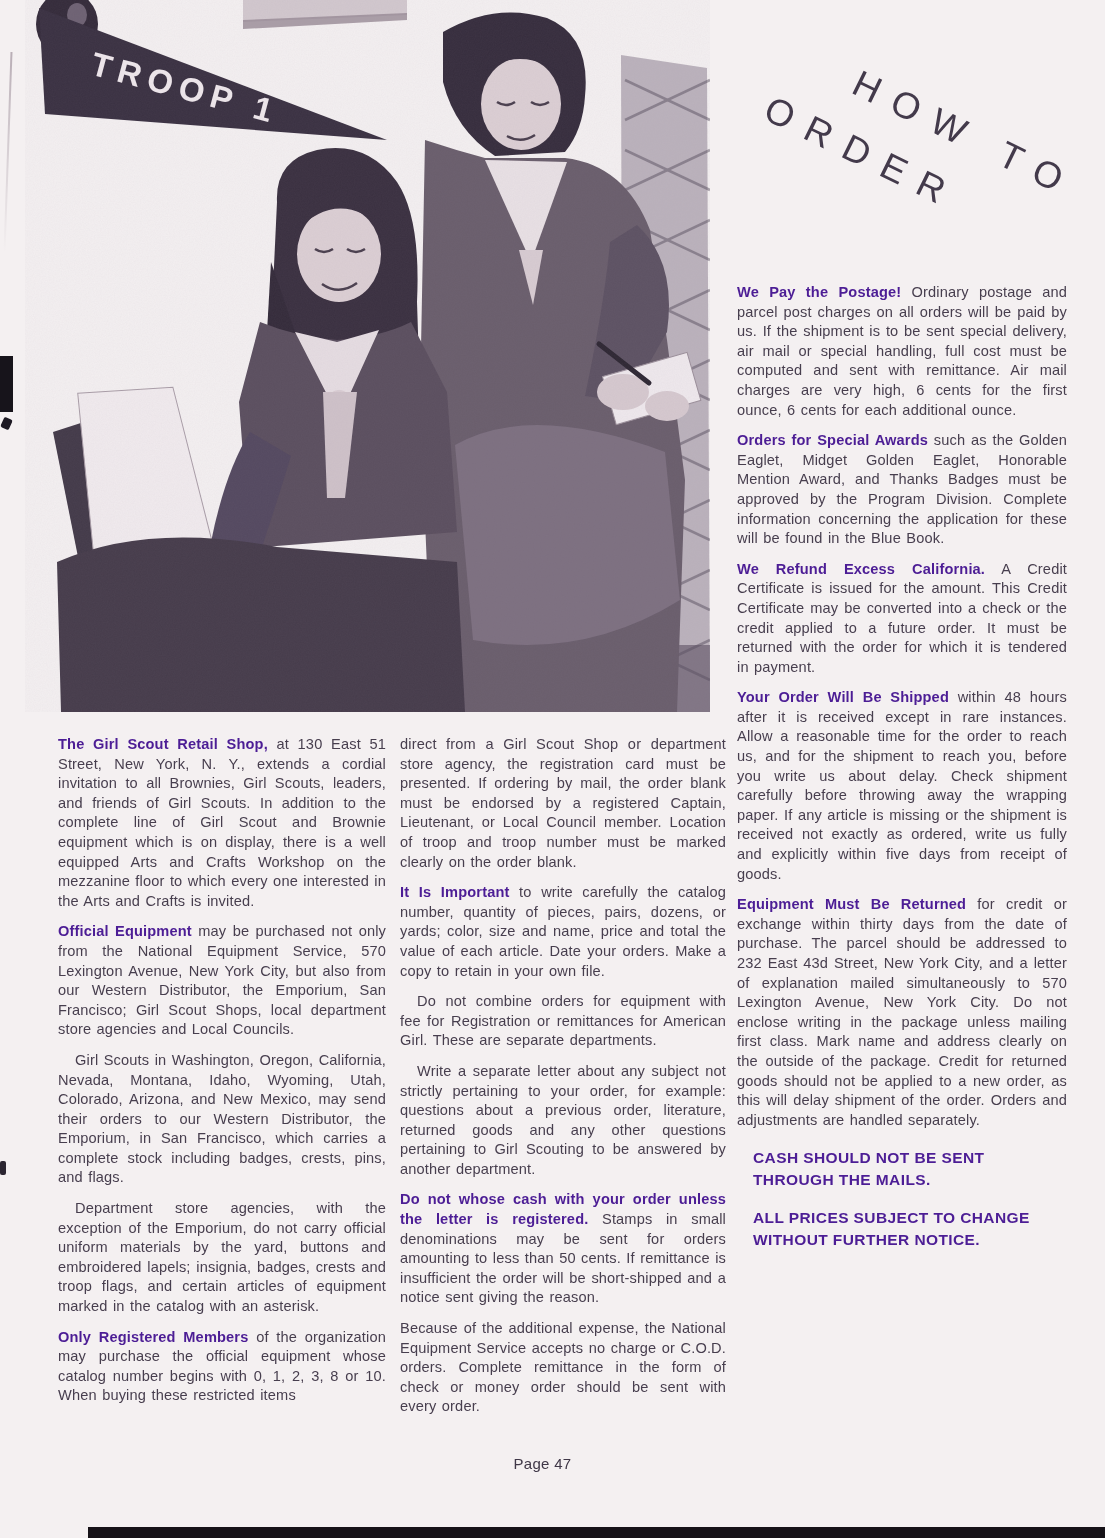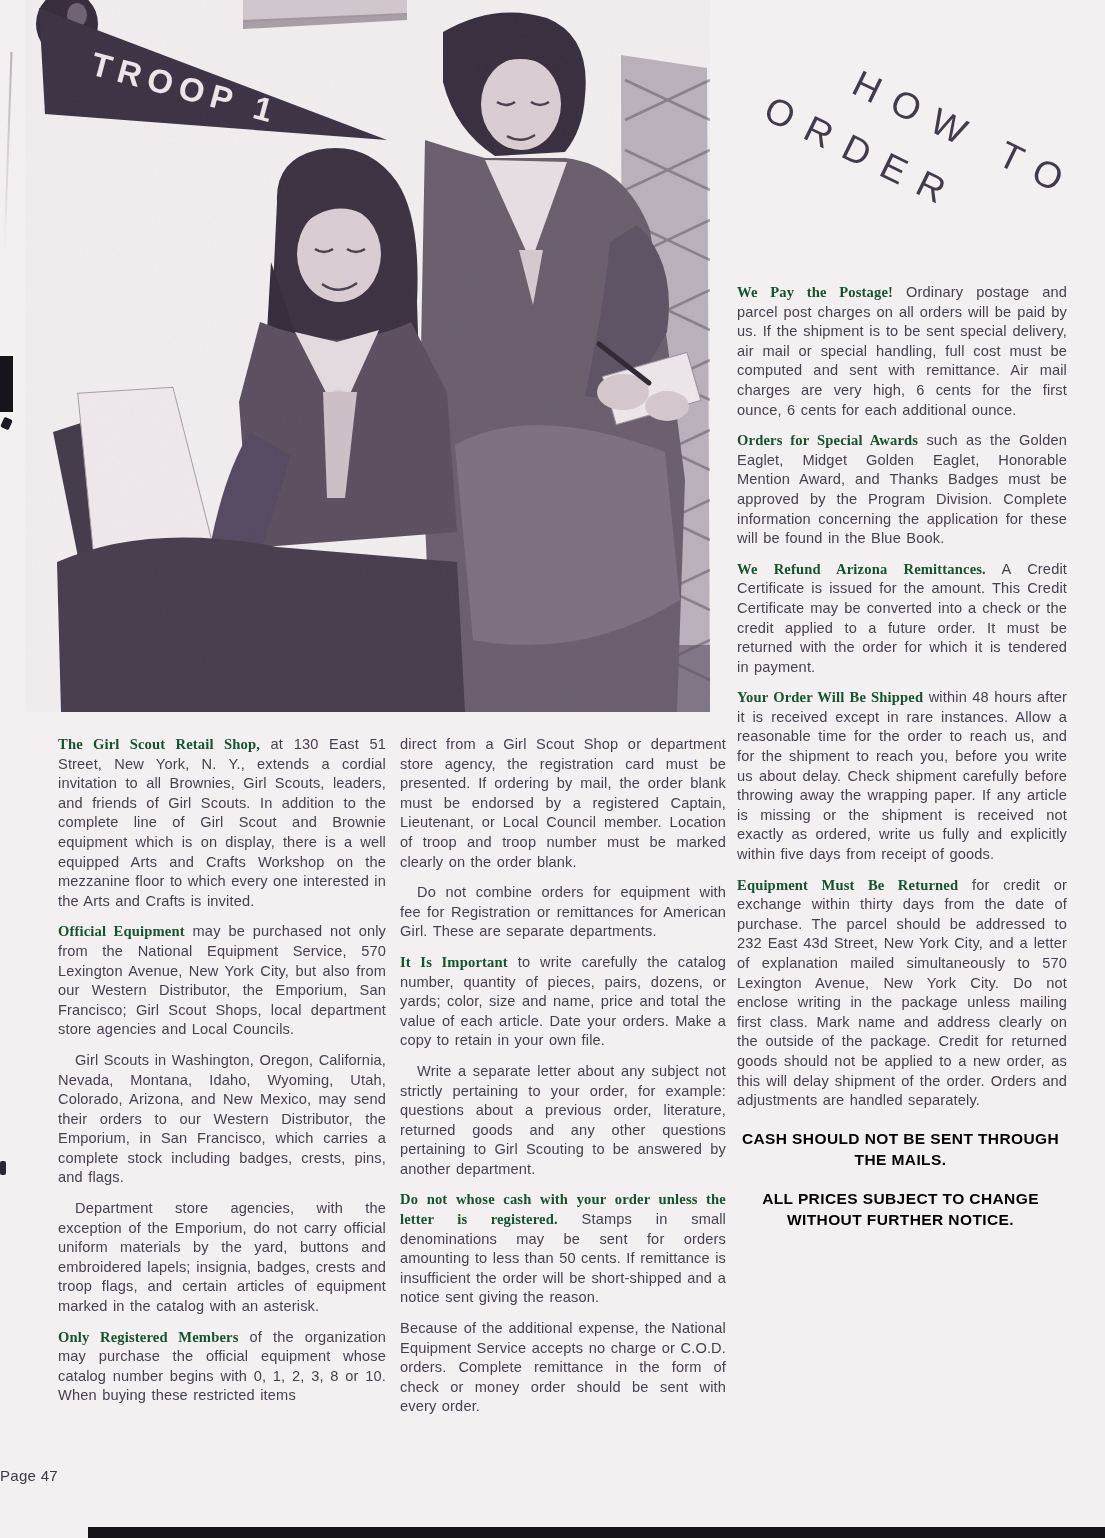--- a/index.html
+++ b/index.html
@@ -11,41 +11,41 @@
   
   .col{position:absolute;}
   .col-left   {left:58px;  top:735px; width:328px;}
   .col-middle {left:400px; top:735px; width:326px;}
   .col-right  {left:737px; top:283px; width:330px;}
   .para{
     margin:0 0 11px 0;text-align:justify;
     font-size:14.6px;line-height:19.6px;
     letter-spacing:0.15px;word-spacing:1.2px;
   }
-  .para b{font-weight:bold;color:#14532d;font-family:Liberation Serif, serif;}
+  .para b{font-weight:bold;color:#4c1d95;}
   .para.indent{text-indent:17px;}
   .notice{
-    font-weight:bold;text-align:center;color:#000000;
+    font-weight:bold;color:#4c1d95;
     font-size:15.5px;line-height:21.5px;letter-spacing:0.4px;
-    margin:17px 6px 0 3px;
+    margin:17px 6px 0 16px;
   }
   
   .title{
     position:absolute;left:760px;top:88px;width:330px;
     transform:rotate(26deg);color:#433a4b;
     font-size:37px;line-height:62px;letter-spacing:0.42em;
   }
   .title .t1{padding-left:72px;}
   .title .t2{padding-left:4px;}
   
   .photo{position:absolute;left:25px;top:0;width:685px;height:712px;}
   
   .page-number{
-    position:absolute;left:0;right:20px;top:1455px;
-    font-size:15px;letter-spacing:0.3px;color:#3f3747;margin-top:12px;
+    position:absolute;left:0;right:20px;top:1455px;text-align:center;
+    font-size:15px;letter-spacing:0.3px;color:#3f3747;
   }
   .bottom-bar{
     position:absolute;left:88px;right:0;bottom:0;height:11px;
     background:#15121699;background:#161218;
   }
   
   .artifact-a{position:absolute;left:0;top:356px;width:13px;height:56px;background:#17141b;}
   .artifact-b{position:absolute;left:2px;top:418px;width:9px;height:11px;background:#1d1923;border-radius:2px;transform:rotate(24deg);}
   .artifact-c{position:absolute;left:0;top:1161px;width:6px;height:14px;background:#2b2531;border-radius:2px;}
   .artifact-line{position:absolute;left:7px;top:52px;width:2px;height:200px;background:linear-gradient(#b9aeb6,rgba(185,174,182,0));transform:rotate(2deg);}
@@ -158,31 +158,31 @@
   <div class="col col-left">
     <p class="para"><b>The Girl Scout Retail Shop,</b><span> at 130 East 51 Street, New York, N. Y., extends a cordial invitation to all Brownies, Girl Scouts, leaders, and friends of Girl Scouts. In addition to the complete line of Girl Scout and Brownie equipment which is on display, there is a well equipped Arts and Crafts Workshop on the mezzanine floor to which every one interested in the Arts and Crafts is invited.</span></p>
     <p class="para"><b>Official Equipment</b><span> may be purchased not only from the National Equipment Service, 570 Lexington Avenue, New York City, but also from our Western Distributor, the Emporium, San Francisco; Girl Scout Shops, local department store agencies and Local Councils.</span></p>
     <p class="para indent"><span>Girl Scouts in Washington, Oregon, California, Nevada, Montana, Idaho, Wyoming, Utah, Colorado, Arizona, and New Mexico, may send their orders to our Western Distributor, the Emporium, in San Francisco, which carries a complete stock including badges, crests, pins, and flags.</span></p>
     <p class="para indent"><span>Department store agencies, with the exception of the Emporium, do not carry official uniform materials by the yard, buttons and embroidered lapels; insignia, badges, crests and troop flags, and certain articles of equipment marked in the catalog with an asterisk.</span></p>
     <p class="para"><b>Only Registered Members</b><span> of the organization may purchase the official equipment whose catalog number begins with 0, 1, 2, 3, 8 or 10. When buying these restricted items</span></p>
   </div>
 
   <div class="col col-middle">
     <p class="para"><span>direct from a Girl Scout Shop or department store agency, the registration card must be presented. If ordering by mail, the order blank must be endorsed by a registered Captain, Lieutenant, or Local Council member. Location of troop and troop number must be marked clearly on the order blank.</span></p>
+    <p class="para"><b>It Is Important</b><span> to write carefully the catalog number, quantity of pieces, pairs, dozens, or yards; color, size and name, price and total the value of each article. Date your orders. Make a copy to retain in your own file.</span></p>
     <p class="para indent"><span>Do not combine orders for equipment with fee for Registration or remittances for American Girl. These are separate departments.</span></p>
-    <p class="para"><b>It Is Important</b><span> to write carefully the catalog number, quantity of pieces, pairs, dozens, or yards; color, size and name, price and total the value of each article. Date your orders. Make a copy to retain in your own file.</span></p>
     <p class="para indent"><span>Write a separate letter about any subject not strictly pertaining to your order, for example: questions about a previous order, literature, returned goods and any other questions pertaining to Girl Scouting to be answered by another department.</span></p>
     <p class="para"><b>Do not whose cash with your order unless the letter is registered.</b><span> Stamps in small denominations may be sent for orders amounting to less than 50 cents. If remittance is insufficient the order will be short-shipped and a notice sent giving the reason.</span></p>
     <p class="para"><span>Because of the additional expense, the National Equipment Service accepts no charge or C.O.D. orders. Complete remittance in the form of check or money order should be sent with every order.</span></p>
   </div>
 
   <div class="col col-right">
     <p class="para"><b>We Pay the Postage!</b><span> Ordinary postage and parcel post charges on all orders will be paid by us. If the shipment is to be sent special delivery, air mail or special handling, full cost must be computed and sent with remittance. Air mail charges are very high, 6 cents for the first ounce, 6 cents for each additional ounce.</span></p>
     <p class="para"><b>Orders for Special Awards</b><span> such as the Golden Eaglet, Midget Golden Eaglet, Honorable Mention Award, and Thanks Badges must be approved by the Program Division. Complete information concerning the application for these will be found in the Blue Book.</span></p>
-    <p class="para"><b>We Refund Arizona Remittances.</b><span> A Credit Certificate is issued for the amount. This Credit Certificate may be converted into a check or the credit applied to a future order. It must be returned with the order for which it is tendered in payment.</span></p>
+    <p class="para"><b>We Refund Excess California.</b><span> A Credit Certificate is issued for the amount. This Credit Certificate may be converted into a check or the credit applied to a future order. It must be returned with the order for which it is tendered in payment.</span></p>
     <p class="para"><b>Your Order Will Be Shipped</b><span> within 48 hours after it is received except in rare instances. Allow a reasonable time for the order to reach us, and for the shipment to reach you, before you write us about delay. Check shipment carefully before throwing away the wrapping paper. If any article is missing or the shipment is received not exactly as ordered, write us fully and explicitly within five days from receipt of goods.</span></p>
     <p class="para"><b>Equipment Must Be Returned</b><span> for credit or exchange within thirty days from the date of purchase. The parcel should be addressed to 232 East 43d Street, New York City, and a letter of explanation mailed simultaneously to 570 Lexington Avenue, New York City. Do not enclose writing in the package unless mailing first class. Mark name and address clearly on the outside of the package. Credit for returned goods should not be applied to a new order, as this will delay shipment of the order. Orders and adjustments are handled separately.</span></p>
     <p class="notice">CASH SHOULD NOT BE SENT THROUGH THE MAILS.</p>
     <p class="notice">ALL PRICES SUBJECT TO CHANGE WITHOUT FURTHER NOTICE.</p>
   </div>
 
   <div class="page-number">Page 47</div>
   <div class="bottom-bar"></div>
 
   <div class="artifact-a"></div>

